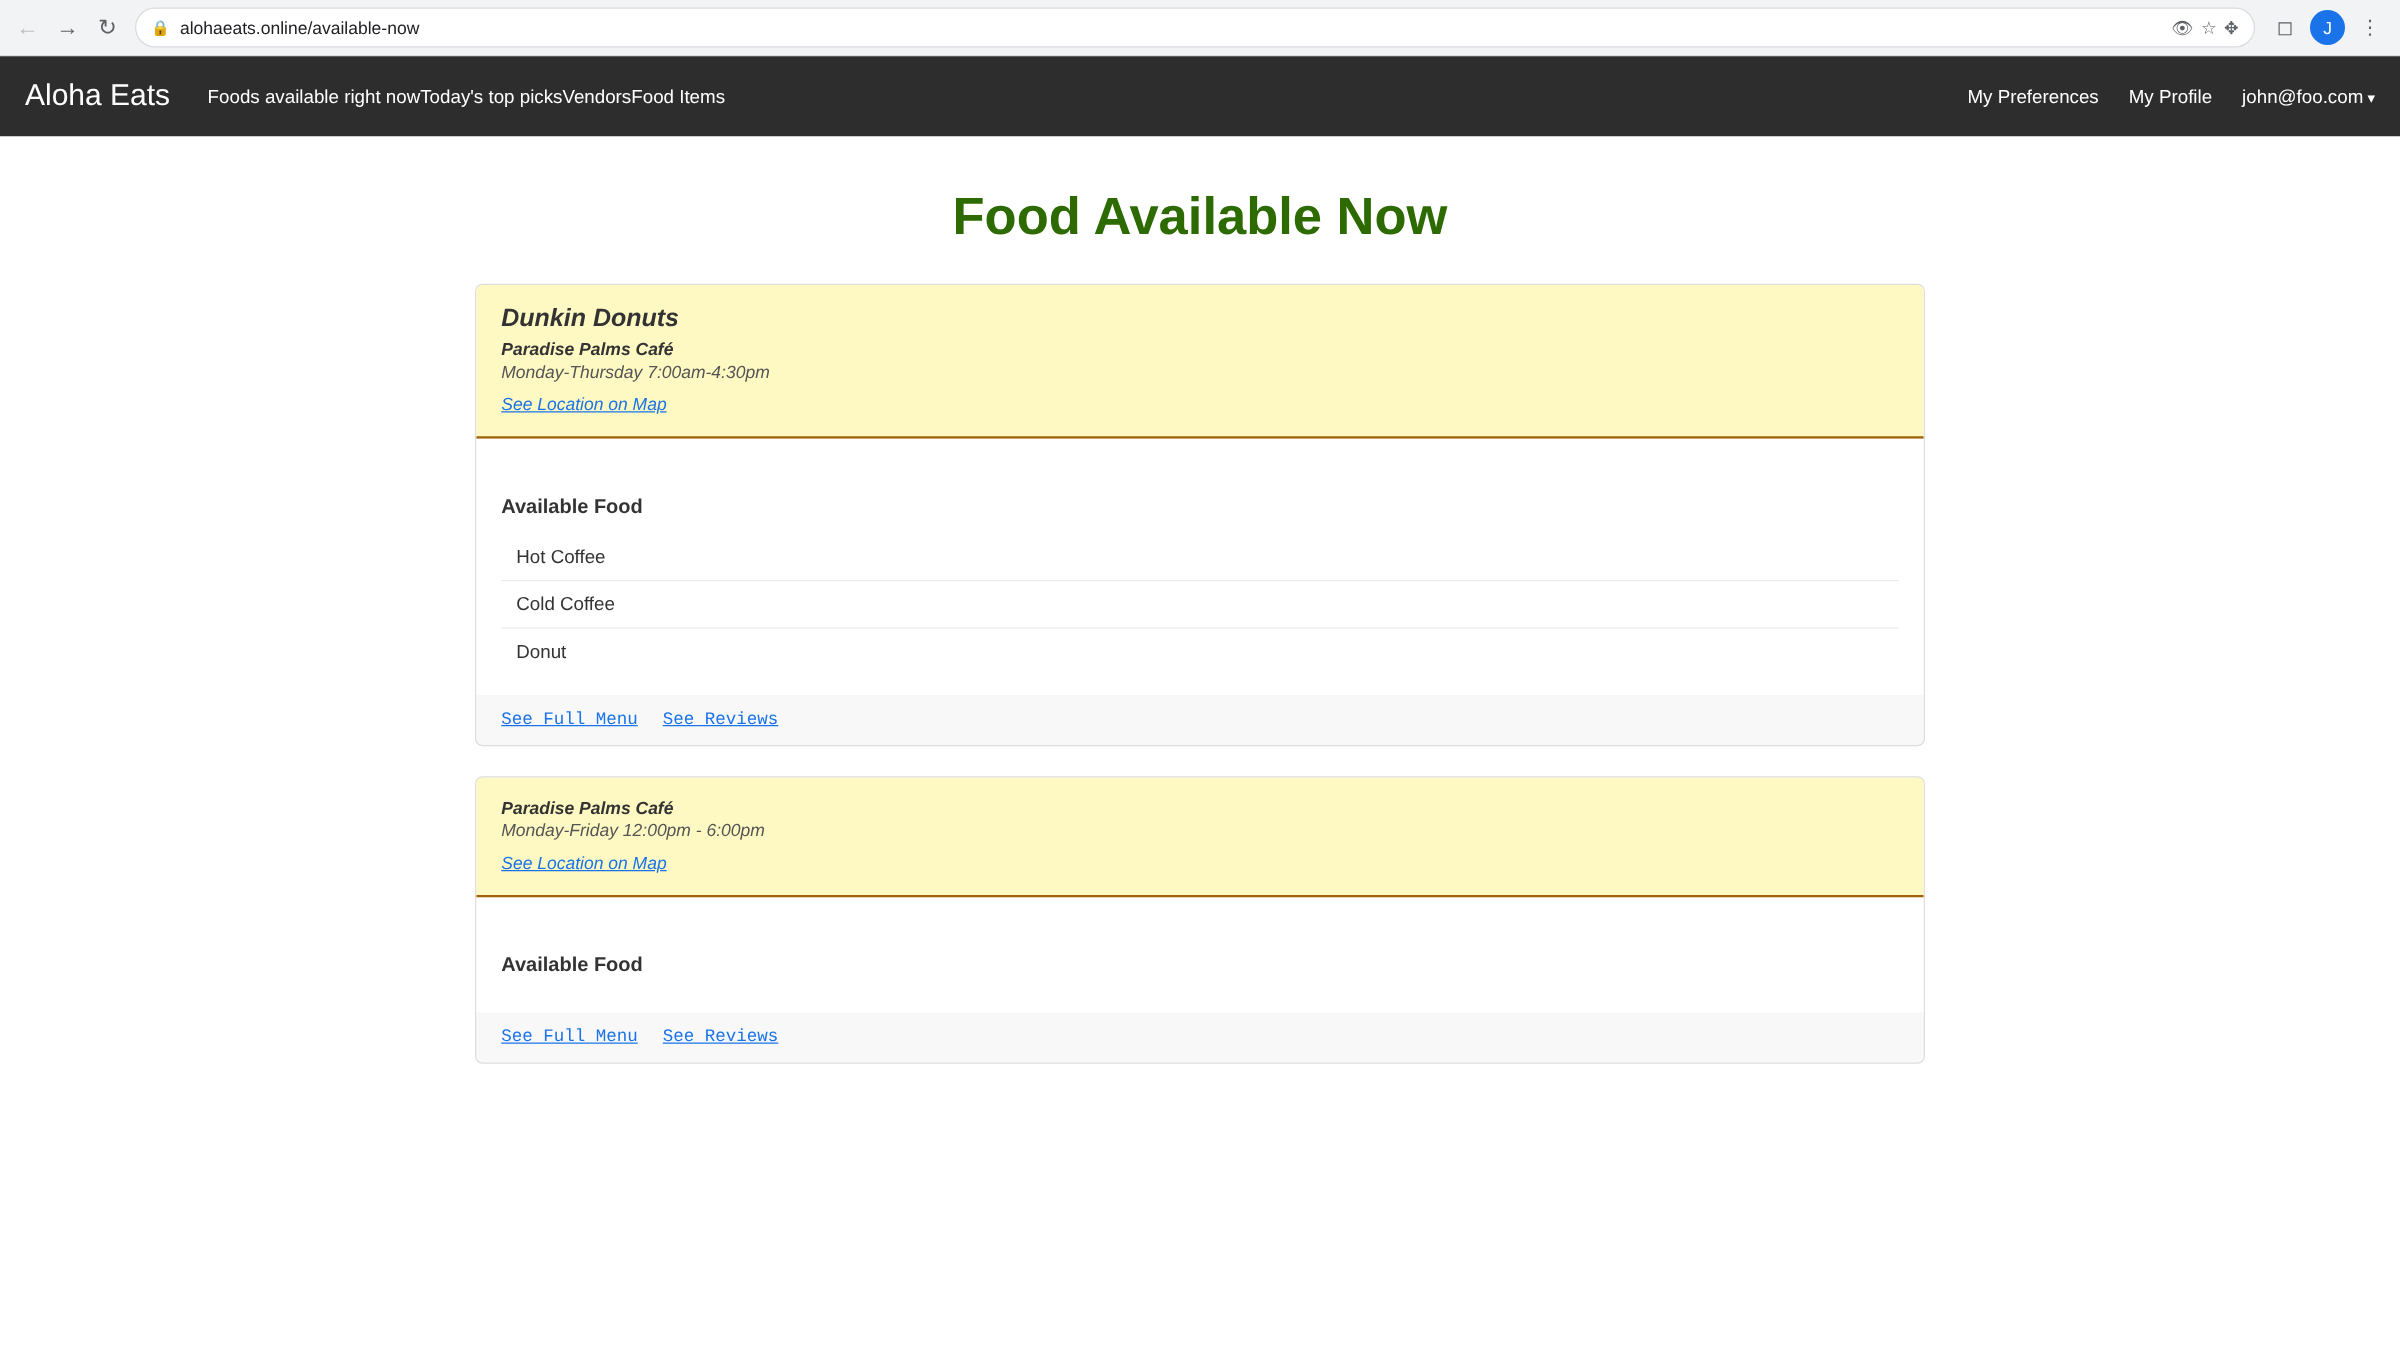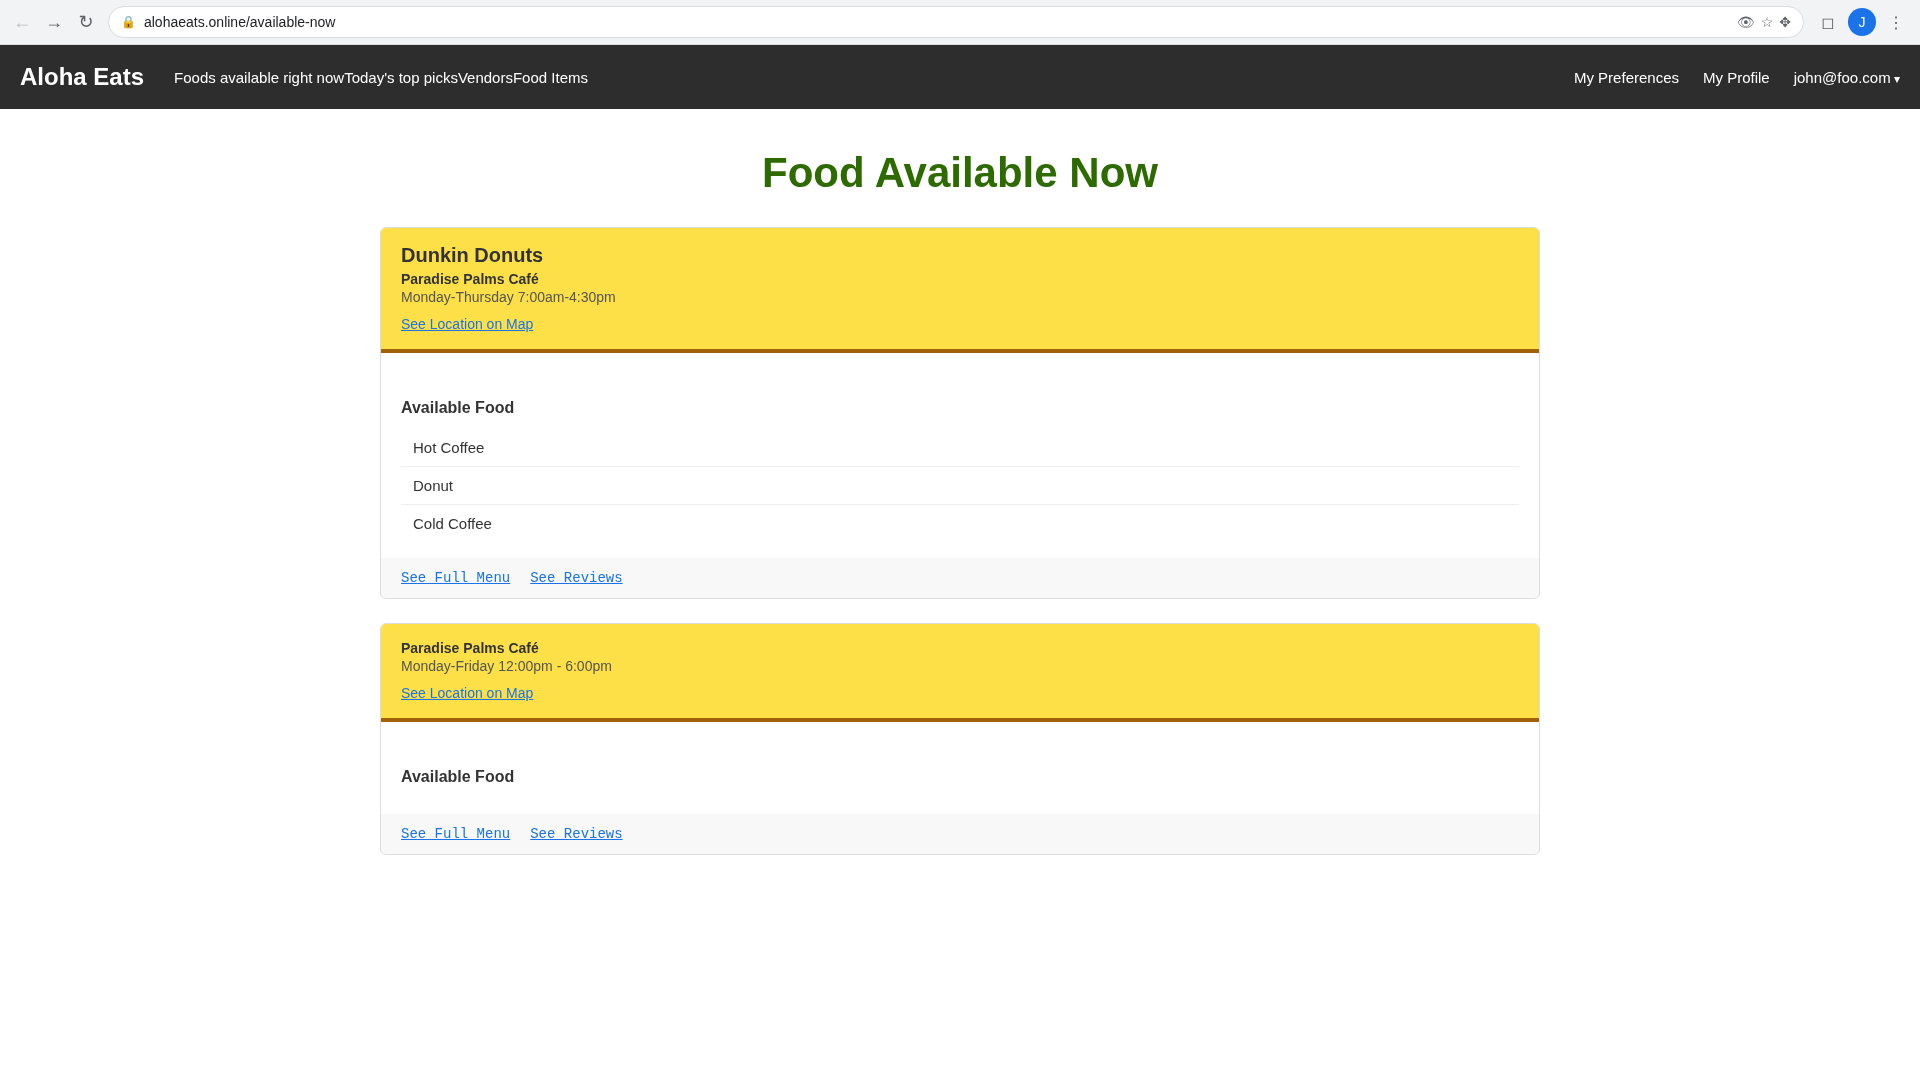--- a/index.html
+++ b/index.html
@@ -120,21 +120,21 @@
       background: #2d2d2d;
       color: white;
       display: flex;
       align-items: center;
       padding: 0 20px;
       height: 64px;
     }
 
     .navbar-brand {
       font-size: 24px;
-      font-weight: bold;
+      font-weight: normal;
       color: white;
       margin-right: 30px;
       white-space: nowrap;
     }
 
     .navbar-links {
       display: flex;
       flex: 1;
     }
 
@@ -184,22 +184,23 @@
     .restaurant-card {
       border: 1px solid #ddd;
       border-radius: 6px;
       margin-bottom: 24px;
       overflow: hidden;
       background: #f8f8f8;
     }
 
     .restaurant-header {
       padding: 16px 20px;
-      border-bottom: 4px solid #a16207;
-      background: #fde047;
+      border-bottom: 2px solid #a16207;
+      background: #fef9c3;
+      font-style: italic;
     }
 
     .restaurant-name {
       font-size: 20px;
       font-weight: bold;
       color: #333;
       margin-bottom: 4px;
     }
 
     .restaurant-location {
@@ -312,22 +313,22 @@
   <div class="restaurant-card">
     <div class="restaurant-header">
       <div class="restaurant-name">Dunkin Donuts</div>
       <div class="restaurant-location">Paradise Palms Café</div>
       <div class="restaurant-hours">Monday-Thursday 7:00am-4:30pm</div>
       <a class="restaurant-map-link">See Location on Map</a>
     </div>
     <div class="available-food-section">
       <div class="available-food-title">Available Food</div>
       <div class="food-item">Hot Coffee</div>
+      <div class="food-item">Cold Coffee</div>
       <div class="food-item">Donut</div>
-      <div class="food-item">Cold Coffee</div>
     </div>
     <div class="restaurant-footer">
       <a class="restaurant-footer-link">See Full Menu</a>
       <a class="restaurant-footer-link">See Reviews</a>
     </div>
   </div>
 
   <div class="restaurant-card">
     <div class="restaurant-header">
       <div class="restaurant-location">Paradise Palms Café</div>

